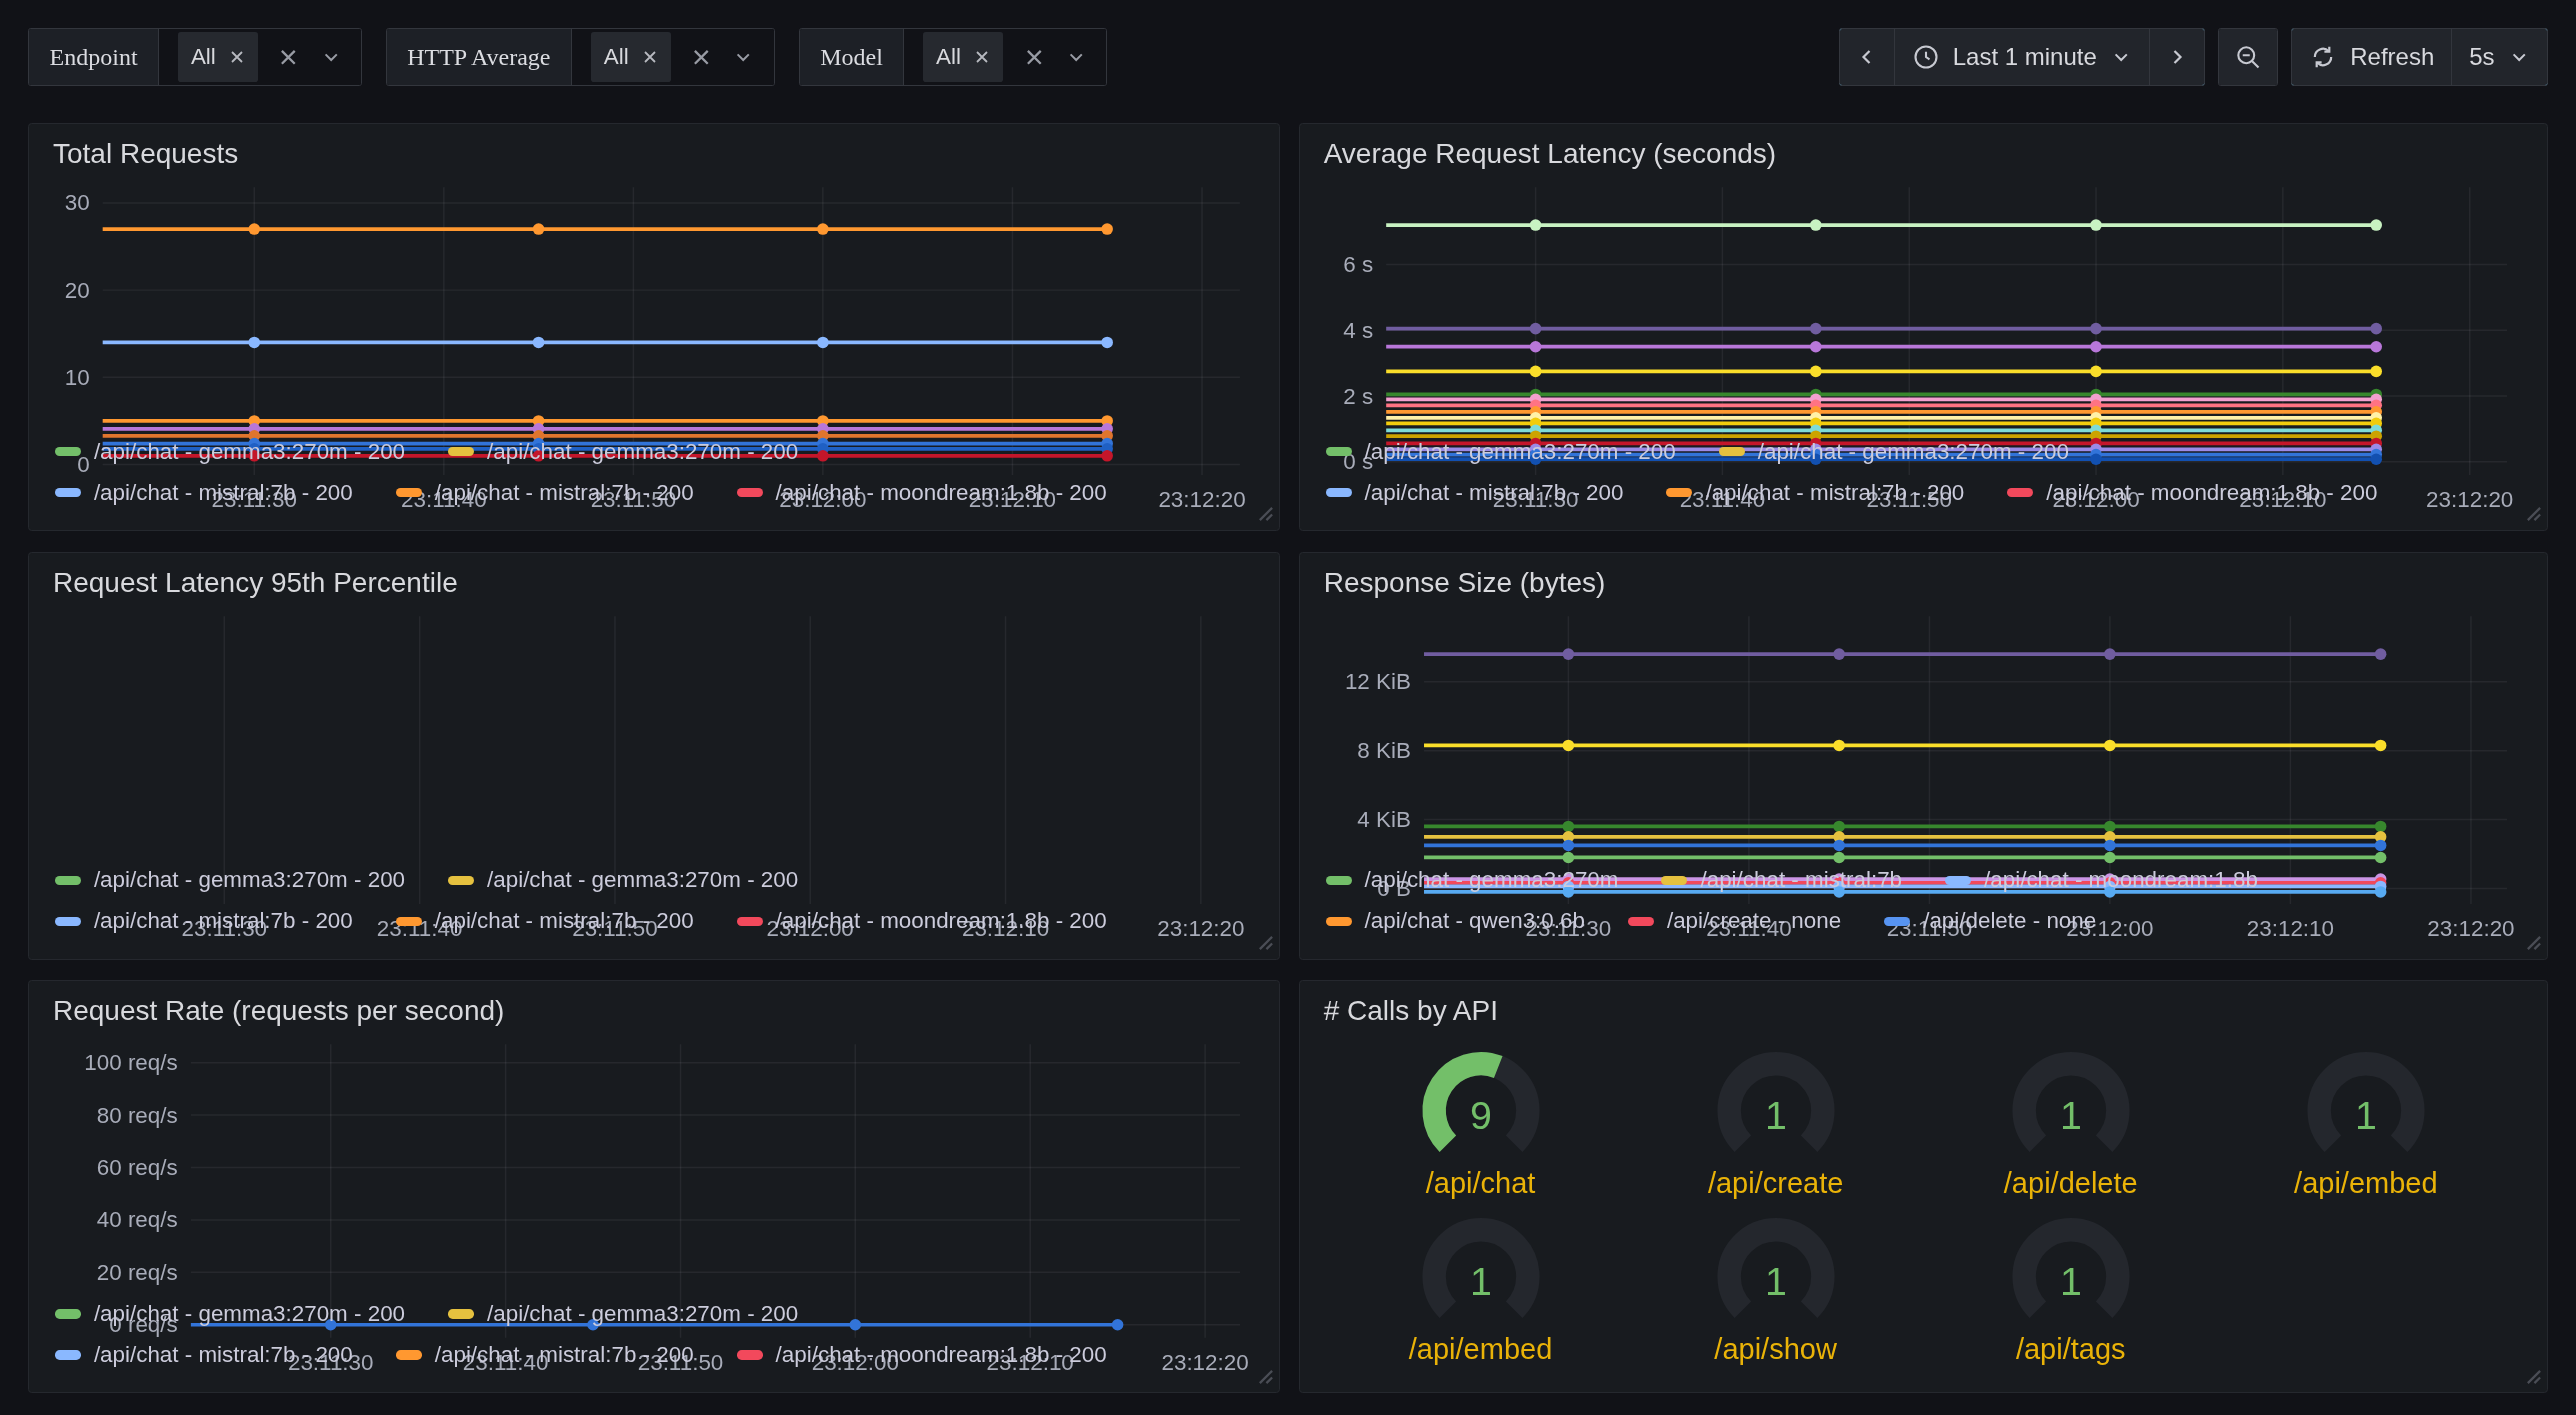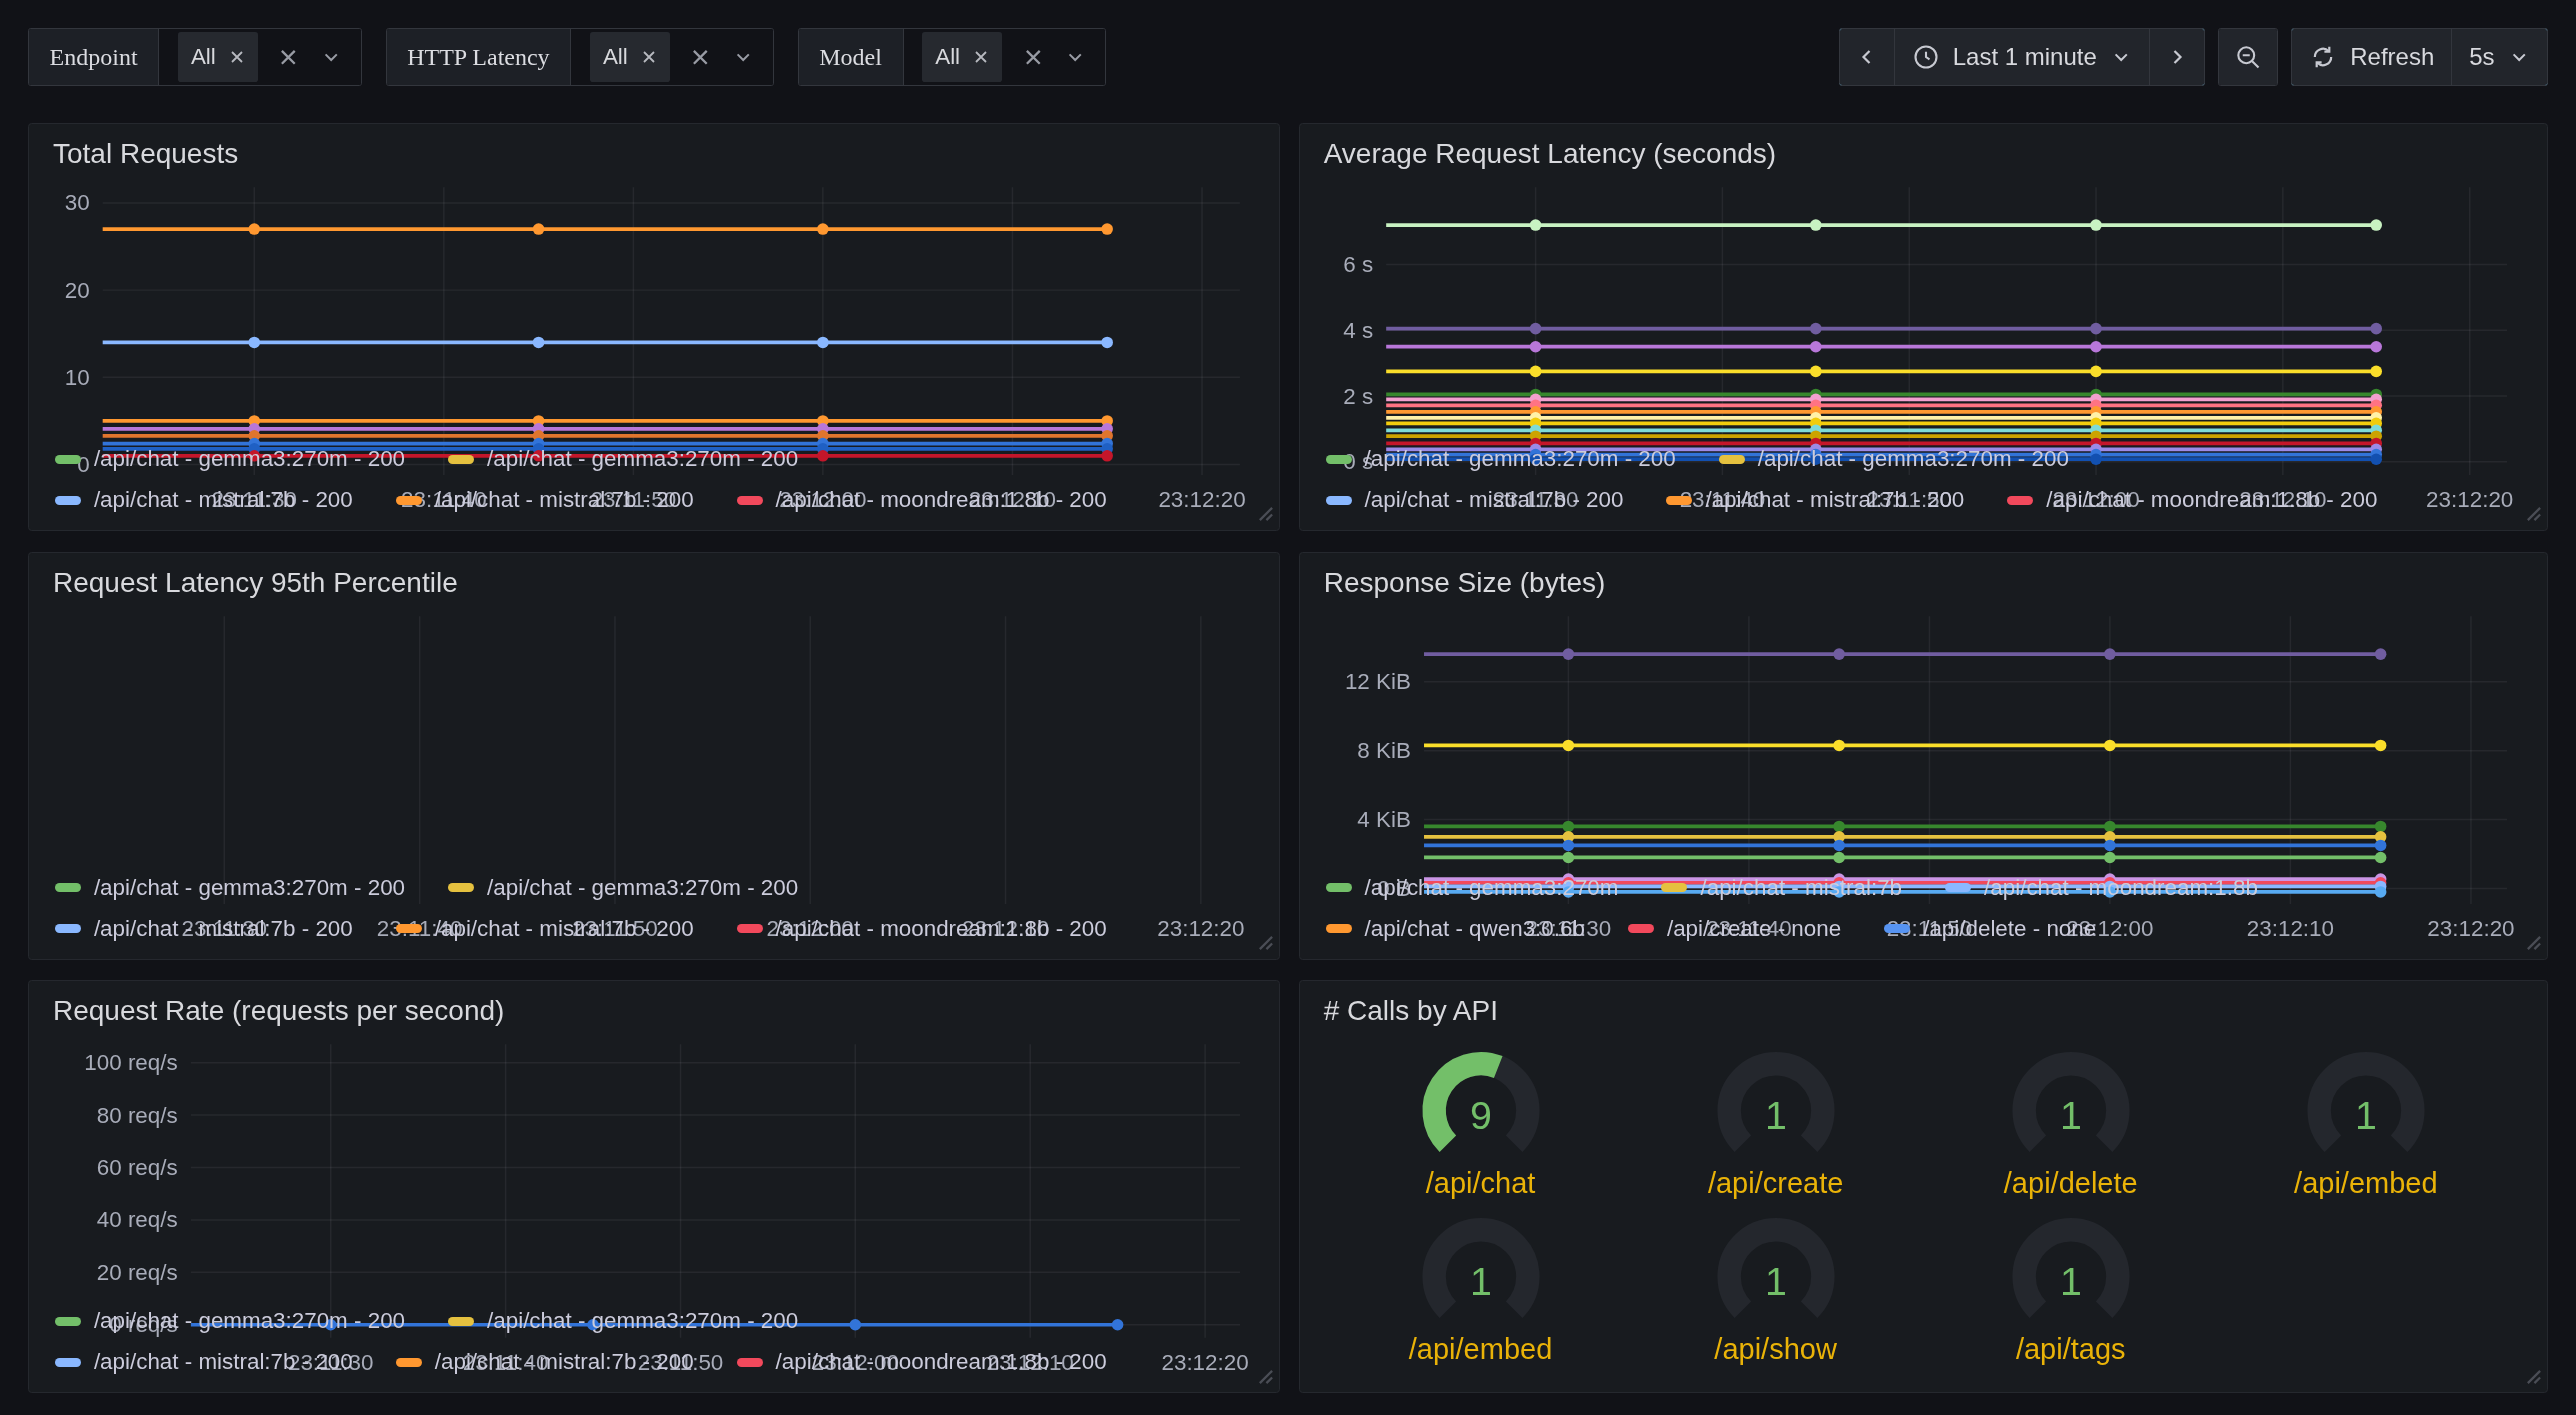--- a/index.html
+++ b/index.html
@@ -24,21 +24,21 @@
   .tbtn:last-child { border-right:none; }
   .tbtn.square { padding:0 15px; }
   .tbtn .lbl { white-space:nowrap; }
   .refresh-label { font-weight:500; }
   
   .grid { display:grid; grid-template-columns:1252px 1249px; grid-template-rows:408px 408px 413px; gap:20.6px 18.7px; padding:28px 28px 0 28px; }
   .panel { position:relative; background:#181B1F; border:0.9px solid #25282E; border-radius:3.7px; padding:11.2px 24px 9.3px 24px; display:flex; flex-direction:column; }
   .panel-title { height:41px; line-height:37px; font-size:28px; font-weight:500; color:#D8D9DD; cursor:pointer; white-space:nowrap; }
   .chart { flex:1; min-height:0; }
   .legend { padding-top:1.9px; }
-  .legend-row { display:flex; gap:43px; height:41px; align-items:center; padding-left:1.9px; }
+  .legend-row { display:flex; gap:43px; height:41px; align-items:flex-start; padding-left:1.9px; }
   .legend-item { display:flex; align-items:center; gap:13px; font-size:22.4px; color:#CCCCDC; cursor:pointer; white-space:nowrap; }
   .legend-chip { width:26px; height:9.3px; border-radius:4.7px; flex:0 0 auto; }
   .resize-handle { position:absolute; right:4.7px; bottom:4.7px; cursor:nwse-resize; }
   
   .gauges { flex:1; display:grid; grid-template-columns:repeat(4,1fr); grid-template-rows:1fr 1fr; align-items:center; justify-items:center; padding:5.6px 9.3px 13px 9.3px; }
   .gauge-cell { display:flex; flex-direction:column; align-items:center; }
   .gauge-label { font-size:29px; color:#eab308; margin-top:1.9px; }
   text { font-family:"Liberation Sans", sans-serif; }
 </style>
 </head>
@@ -67,21 +67,21 @@
           </span>
           <span class="icon">
             <svg width="22.4" height="22.4" viewBox="0 0 24 24">
                 <path d="M6 9l6 6 6-6" stroke="#989BA4" stroke-width="2.2" fill="none"></path>
               </svg>
           </span>
         </div>
       </div>
 
       <div class="filter-group">
-        <div class="filter-label">HTTP Latency</div>
+        <div class="filter-label">HTTP Average</div>
         <div class="filter-value">
           <span class="chip">
             <span>All</span>
             <span class="icon">
               <svg width="16" height="16" viewBox="0 0 16 16">
                   <path d="M3 3l10 10M13 3L3 13" stroke="#B7B9C0" stroke-width="1.8" fill="none"></path>
                 </svg>
             </span>
           </span>
           <span class="icon">

